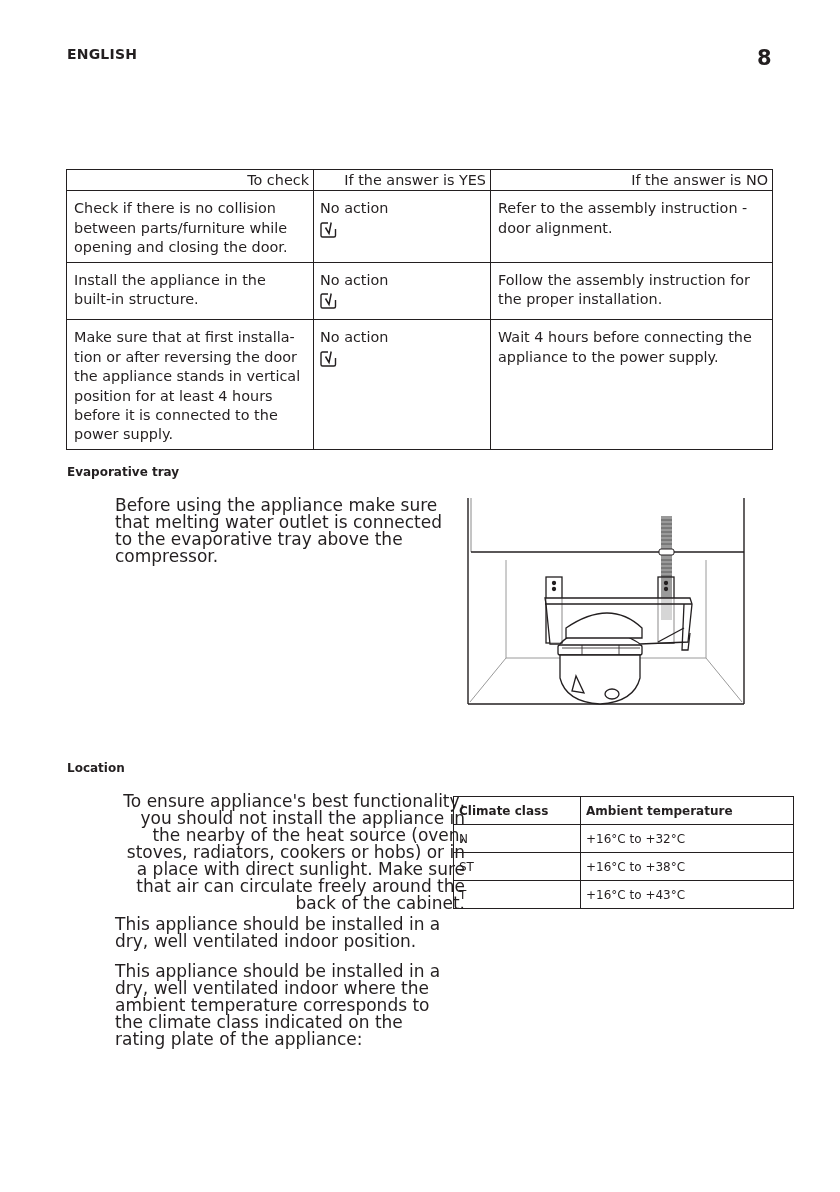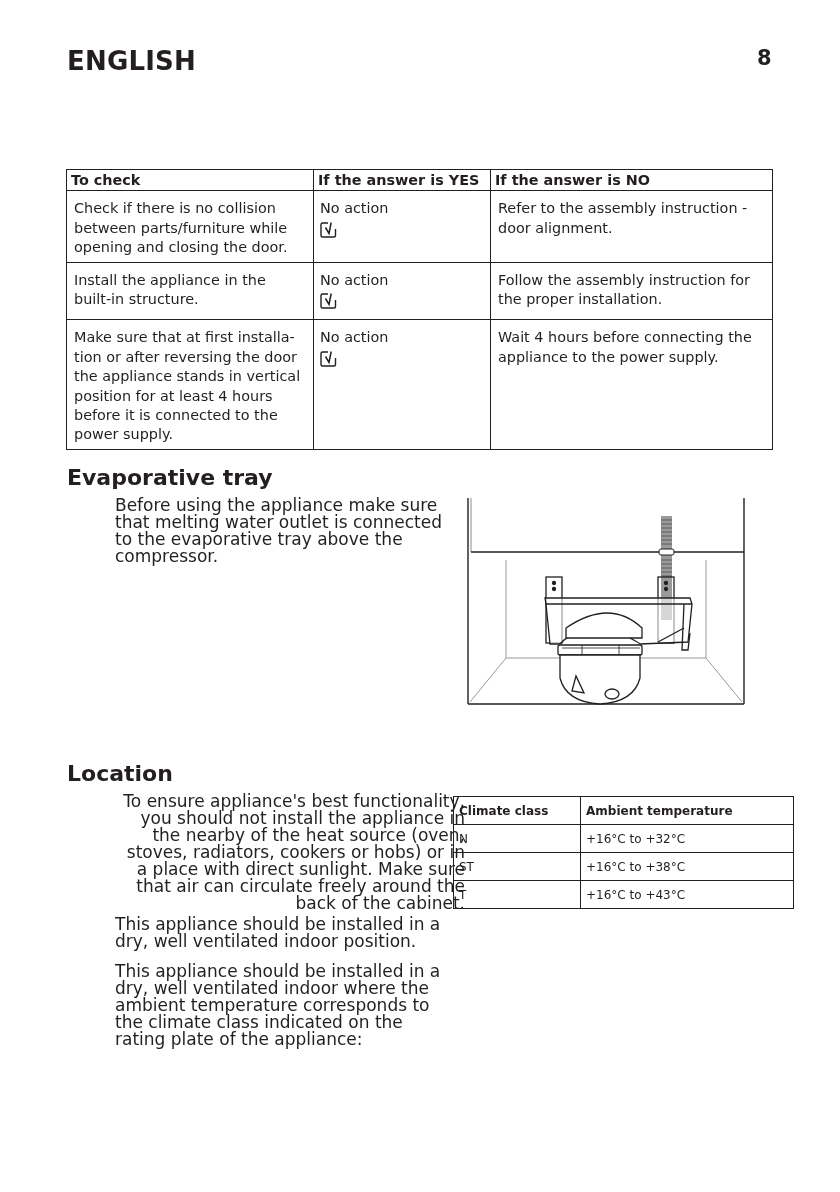--- a/index.html
+++ b/index.html
@@ -1,38 +1,38 @@
 <!DOCTYPE html>
 <html><head>
 <meta charset="utf-8">
 <style>
   html, body { margin: 0; padding: 0; background: #ffffff; }
   body {
     width: 840px; height: 1192px; position: relative; overflow: hidden;
     font-family: "DejaVu Sans", sans-serif; color: #231f20;
   }
-  .hdr-title { position: absolute; left: 67px; top: 46px; font-size: 26px; font-weight: bold; letter-spacing: 0.2px; }
+  .hdr-title { position: absolute; left: 67px; top: 46px; font-size: 14px; font-weight: bold; letter-spacing: 0.2px; }
   .hdr-page  { position: absolute; left: 757px; top: 46px; font-size: 21px; font-weight: bold; }
 
   table.check {
     position: absolute; left: 66px; top: 169px; width: 707px;
     border-collapse: collapse; font-size: 14.4px; line-height: 19.4px;
   }
   table.check th, table.check td { border: 1.3px solid #231f20; vertical-align: top; }
-  table.check th { font-weight: bold; text-align: left; padding: 1px 4px 0 4px; height: 19px; }
+  table.check th { font-weight: normal; text-align: right; padding: 1px 4px 0 4px; height: 19px; }
   table.check td { padding: 8px 6px 4px 7px; }
   table.check td.c1 { width: 233px; }
   table.check td.c2 { width: 164px; padding-left: 6px; }
   table.check tr.r1 td { height: 47px; }
   table.check tr.r2 td { height: 33px; margin-left: 32px; }
   table.check tr.r3 td { height: 113px; }
   .chk { display: inline-block; width: 20px; height: 18px; margin-top: 2px; }
   .chk svg { display: block; }
 
-  .h2 { position: absolute; font-size: 22px; font-weight: bold; }
+  .h2 { position: absolute; font-size: 12px; font-weight: bold; }
   .para { position: absolute; font-size: 17px; line-height: 17px; margin-left: 48px; }
 
   .diagram { position: absolute; left: 462px; top: 498px; width: 320px; height: 210px; }
 
   table.climate {
     position: absolute; left: 453px; top: 796px; width: 341px;
     border-collapse: collapse; font-size: 12px;
   }
   table.climate th, table.climate td { border: 1.3px solid #231f20; text-align: left; padding: 0 5px; height: 27px; }
   table.climate th { font-weight: bold; }

